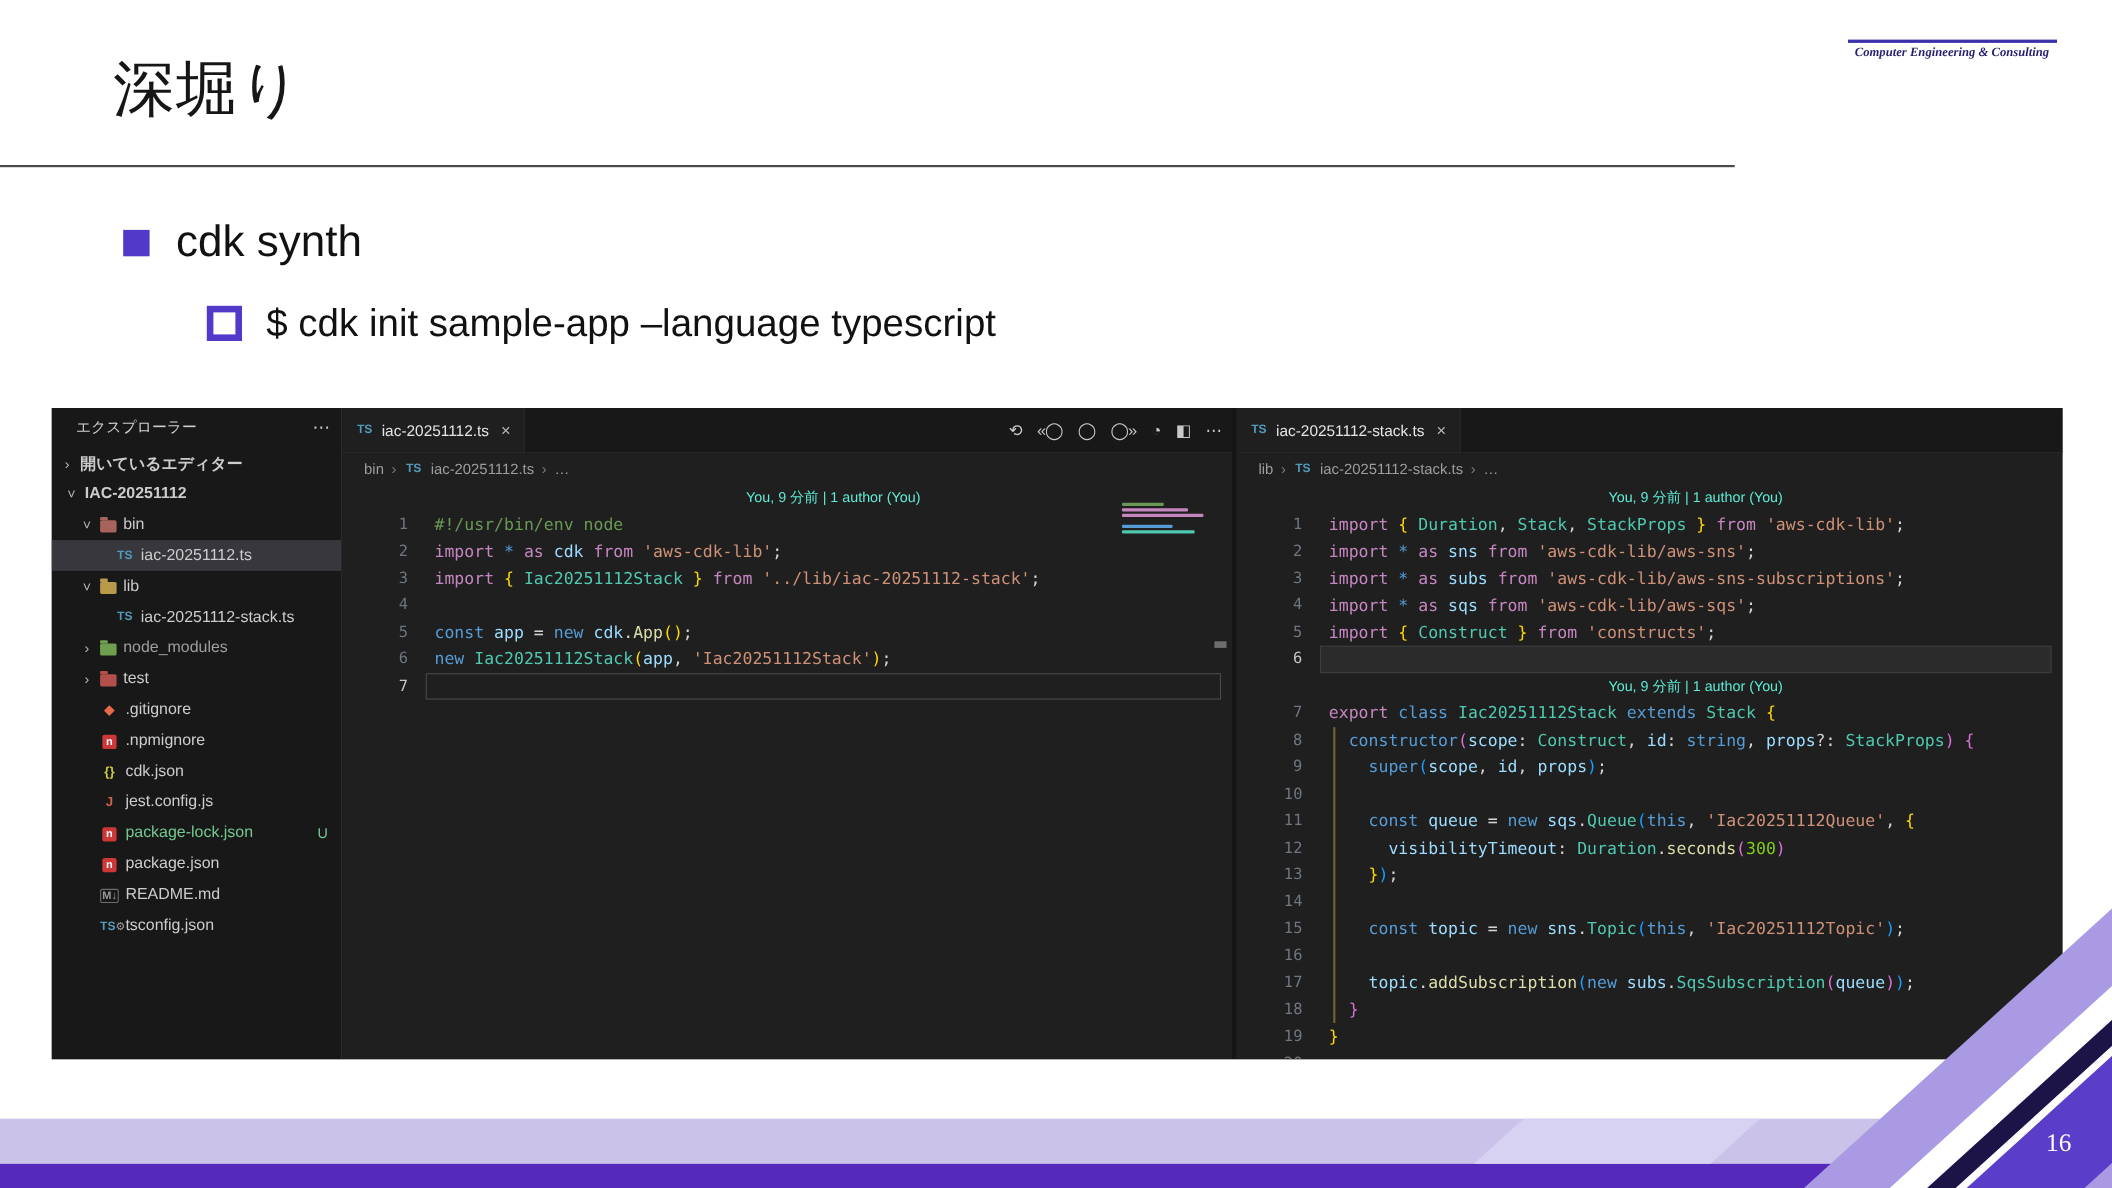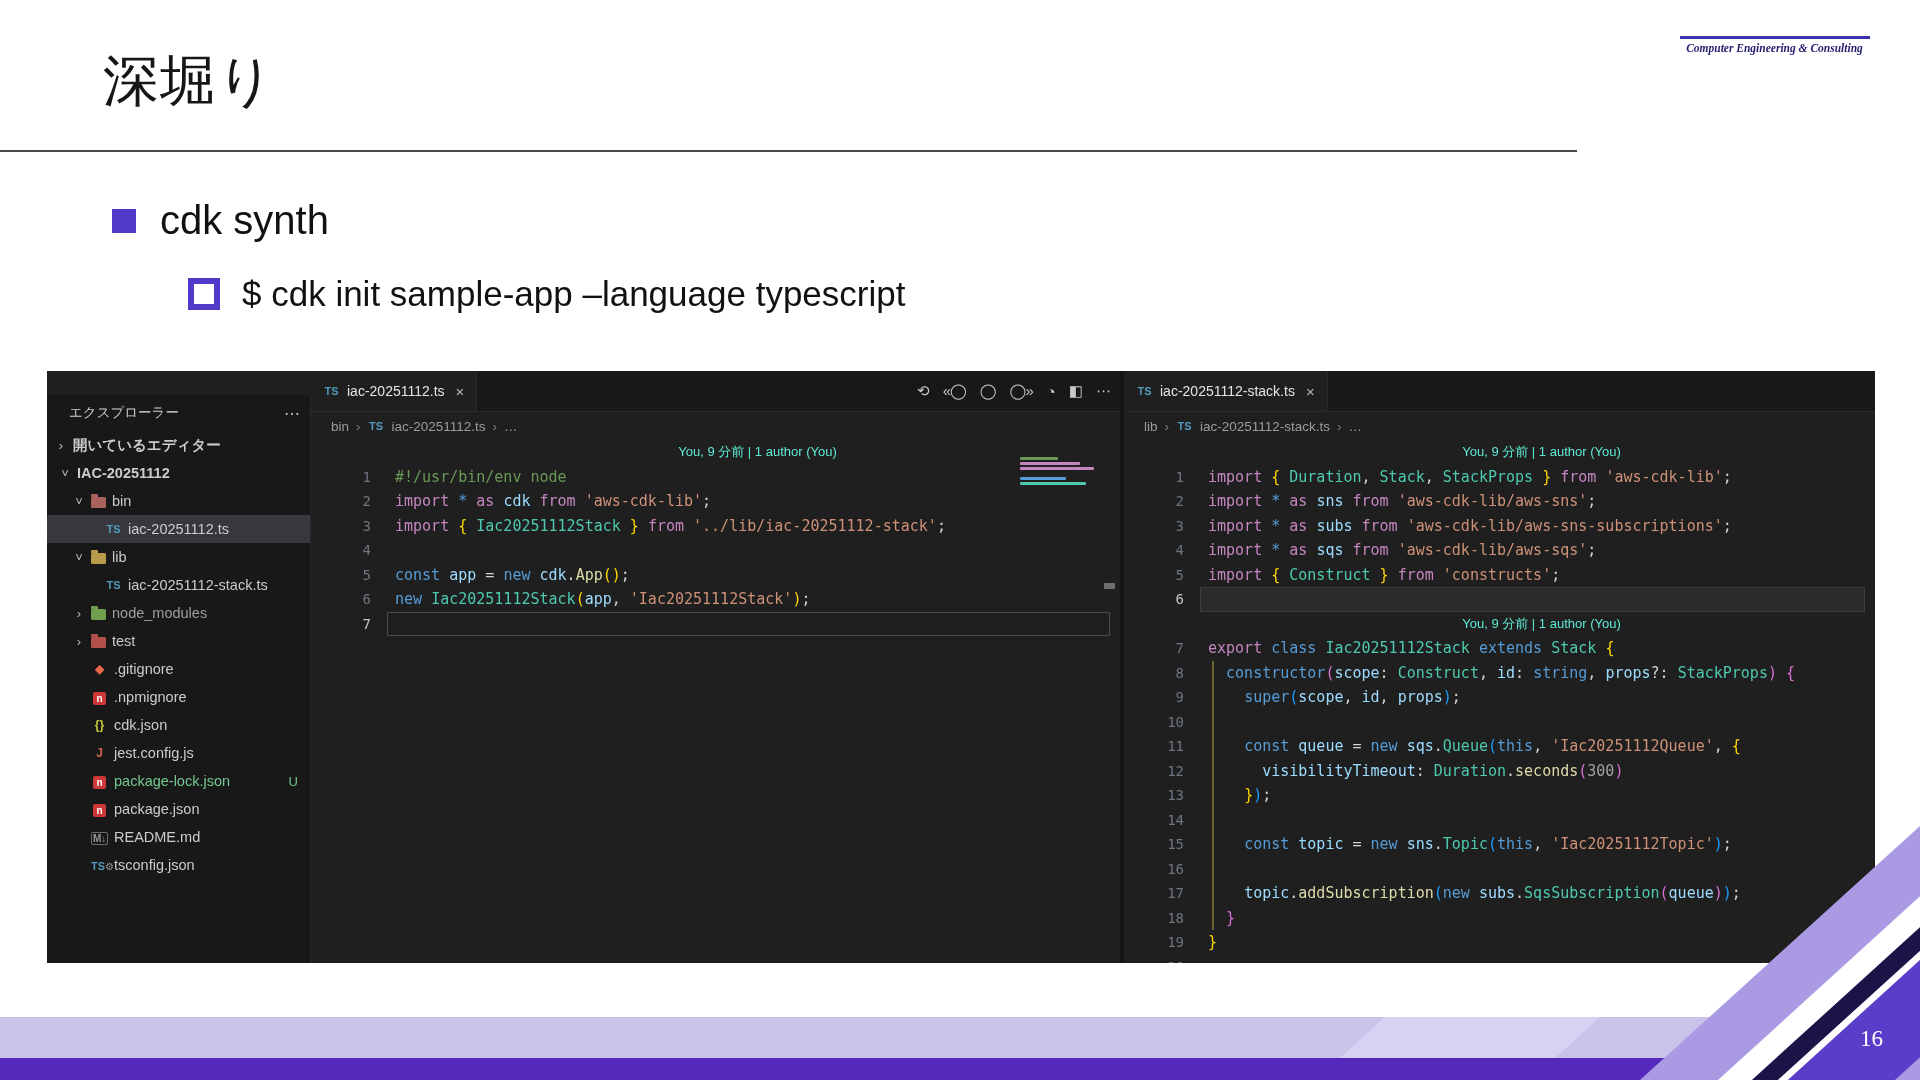--- a/index.html
+++ b/index.html
@@ -26,21 +26,21 @@
   .footer-band{position:absolute;left:0;top:1017px;width:1920px;height:41px;background:#cbc2e9;}
   .footer-text{position:absolute;left:48px;top:1027px;font-size:17px;color:#1d1d1d;}
   .bottom-bar{position:absolute;left:0;top:1058px;width:1920px;height:22px;background:#5629bd;}
   .corner-svg{position:absolute;left:0;top:0;width:1920px;height:1080px;pointer-events:none;}
   .page-number{position:absolute;left:1860px;top:1026px;font-family:"Liberation Serif",serif;
                font-size:23px;color:#ffffff;}
 
   
   .shot{position:absolute;left:47px;top:371px;width:1828px;height:592px;background:#1f1f1f;
         font-size:14.5px;color:#cccccc;overflow:hidden;}
-  .sidebar{position:absolute;left:0;top:0;width:263px;height:592px;background:#181818;border-right:1px solid #2a2a2a;margin-top:24px;}
+  .sidebar{position:absolute;left:0;top:0;width:263px;height:592px;background:#181818;border-right:1px solid #2a2a2a;}
   .sb-header{display:flex;align-items:center;height:36px;padding:0 10px 0 22px;color:#cfcfcf;font-size:13.5px;}
   .sb-header .more{margin-left:auto;font-size:16px;color:#c5c5c5;cursor:default;}
   .tree-row{display:flex;align-items:center;height:28px;gap:6px;color:#cccccc;white-space:nowrap;}
   .tree-row.selected{background:#37373d;}
   .tree-row .chev{width:12px;color:#b6b6b6;font-size:13px;text-align:center;flex:none;}
   .tree-row .lbl{font-size:14.5px;}
   .tree-row .badge{margin-left:auto;padding-right:12px;color:#73c991;font-size:13px;}
   .bold{font-weight:bold;}
   .folder-ic{position:relative;flex:none;width:15px;height:11px;border-radius:1.5px;margin-top:2px;}
   .folder-ic::before{content:"";position:absolute;left:0;top:-3px;width:7px;height:3px;border-radius:1px 1px 0 0;background:inherit;}
@@ -71,21 +71,21 @@
             font-family:"DejaVu Sans Mono",monospace;font-size:15px;}
   .code-row .ln{position:absolute;left:0;width:60px;text-align:right;color:#6e7681;font-size:14px;}
   .code-row .ln.active{color:#c6c6c6;}
   .code-row .code{position:absolute;left:84px;}
   .gitlens-row{height:24.5px;line-height:24.5px;padding-left:84px;color:#5eead4;
                font-size:13px;font-family:"Liberation Sans",sans-serif;text-align:center;}
   .cursor-box{position:absolute;left:76px;right:10px;height:24.5px;border:1px solid #4a4a4a;box-sizing:border-box;}
   .hl-box{position:absolute;left:76px;right:10px;height:24.5px;background:#2b2b2b;border:1px solid #3d3d3d;box-sizing:border-box;}
   .bracket-guide{position:absolute;width:2px;background:#6b6330;}
   .tk-k{color:#C586C0}.tk-b{color:#569CD6}.tk-t{color:#4EC9B0}.tk-v{color:#9CDCFE}
-  .tk-s{color:#CE9178}.tk-n{color:#a3a3a3}.tk-c{color:#6A9955}.tk-f{color:#DCDCAA}
+  .tk-s{color:#CE9178}.tk-n{color:#84cc16}.tk-c{color:#6A9955}.tk-f{color:#DCDCAA}
   .tk-p{color:#D4D4D4}.tk-g1{color:#FFD700}.tk-g2{color:#DA70D6}.tk-g3{color:#179FFF}.tk-w{color:#d4d4d4}
   .minimap{position:absolute;right:22px;top:86px;width:78px;}
   .minimap .mrow{height:3px;margin-bottom:2px;border-radius:1px;}
   .scroll-zone{position:absolute;right:0;top:40px;width:20px;height:552px;}
   .scroll-thumb{position:absolute;right:5px;top:172px;width:11px;height:6px;background:#6e6e6e;}
 </style>
 </head>
 <body>
 
 <div class="slide">

